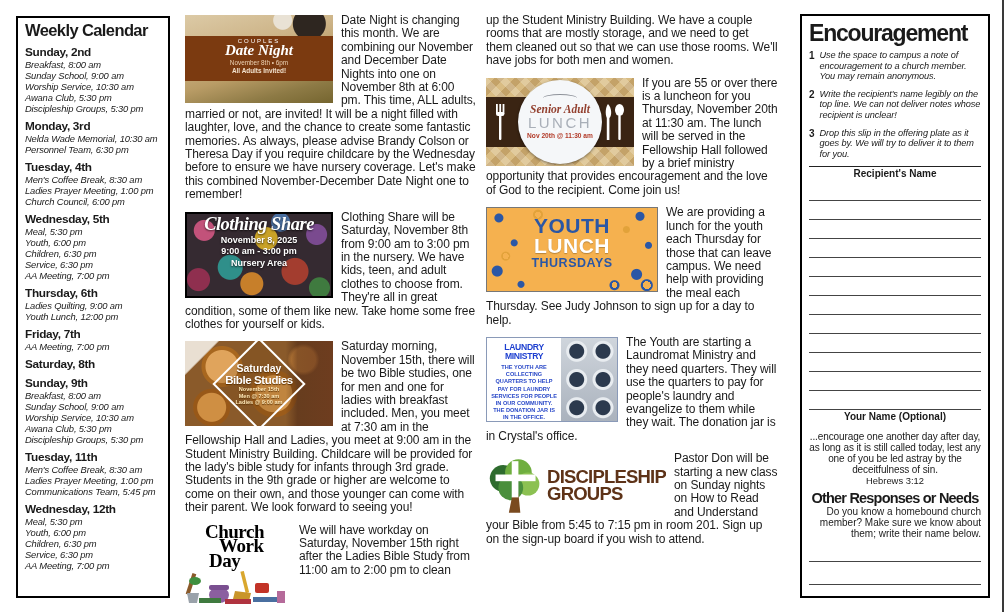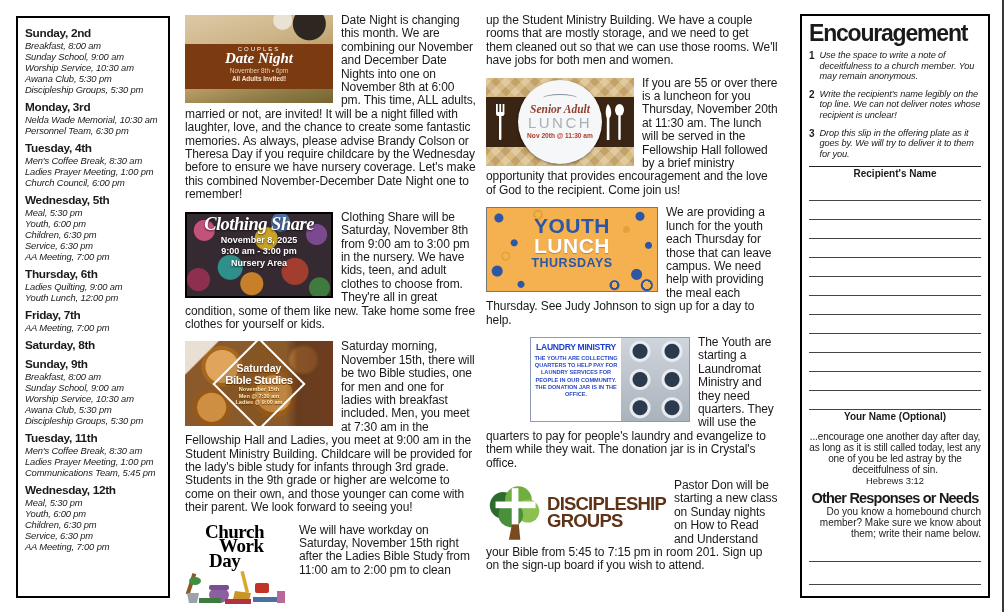--- a/index.html
+++ b/index.html
@@ -25,21 +25,21 @@
   .article { overflow:hidden; margin-bottom:9px; }
   .atext { font-size:12px; line-height:13.4px; letter-spacing:-0.1px; }
   .img { float:left; margin:1px 8px 2px 0; position:relative; box-sizing:border-box; overflow:hidden; }
   
   .img-datenight { width:148px; height:88px;
     background:
       radial-gradient(circle at 84% 10%, #2e2620 0 16px, transparent 17px),
       radial-gradient(circle at 66% 6%, #e9e2d5 0 9px, transparent 10px),
       linear-gradient(165deg,#dccaa6 0%, #cdb488 35%, #b99c66 60%, #8d7a45 82%, #75652f 100%);
   }
-  .dn-band { position:absolute; left:0; right:0; top:29px; height:45px; background:#7b3a10; color:#fff; text-align:center; padding-top:2px; box-sizing:border-box; }
+  .dn-band { position:absolute; left:0; right:0; top:21px; height:45px; background:#7b3a10; color:#fff; text-align:center; padding-top:2px; box-sizing:border-box; }
   .dn-kicker { font-size:6px; letter-spacing:2px; }
   .dn-title { font-family:"Liberation Serif", serif; font-style:italic; font-weight:bold; font-size:15px; line-height:15px; margin-top:-1px; }
   .dn-date { font-size:6.4px; color:#ecd2b4; margin-top:1px; }
   .dn-note { font-size:6.4px; font-weight:bold; color:#f3e3cf; margin-top:1px; }
   
   .img-clothing { width:148px; height:86px; border:2px solid #000; color:#fff; text-align:center;
     background:
       radial-gradient(circle at 12% 20%, #c2527a 0 10px, transparent 11px),
       radial-gradient(circle at 30% 65%, #2f8f8a 0 12px, transparent 13px),
       radial-gradient(circle at 55% 30%, #c9a227 0 11px, transparent 12px),
@@ -103,21 +103,21 @@
       radial-gradient(circle at 30% 8%, transparent 0 3px, #e2a23a 3px 4.5px, transparent 5.5px),
       radial-gradient(circle at 94% 93%, transparent 0 4px, #2b57a5 4px 5.5px, transparent 6.5px),
       radial-gradient(circle at 82% 26%, #e2a23a 0 3px, transparent 4px),
       radial-gradient(circle at 11% 58%, transparent 0 3px, #e2a23a 3px 4px, transparent 5px),
       #f5b14f;
   }
   .yl-1 { color:#2b57a5; font-weight:bold; font-size:21px; line-height:20px; letter-spacing:0.5px; }
   .yl-2 { color:#ffffff; font-weight:bold; font-size:21px; line-height:20px; letter-spacing:0.5px; text-shadow:0 1px 1px rgba(0,0,0,0.25); }
   .yl-3 { color:#2b57a5; font-weight:bold; font-size:12.5px; line-height:14px; letter-spacing:0.5px; }
   
-  .img-laundry { width:160px; height:85px; border:1px solid #8a9ab8; display:flex;margin-left:44px; }
+  .img-laundry { width:132px; height:85px; border:1px solid #8a9ab8; display:flex; }
   .lm-left { width:57%; background:#ffffff; box-sizing:border-box; padding:5px 3px 0 3px; text-align:center; }
   .lm-title { color:#1d3fd0; font-weight:bold; font-size:8.6px; line-height:9px; letter-spacing:-0.3px; }
   .lm-body { color:#2a49c8; font-weight:bold; font-size:5.6px; line-height:7.2px; margin-top:3px; }
   .lm-right { flex:1;
     background:
       radial-gradient(circle at 28% 16%, #2c3a4e 0 7px, #e8ecf0 8px 10px, transparent 11px),
       radial-gradient(circle at 75% 16%, #2c3a4e 0 7px, #e8ecf0 8px 10px, transparent 11px),
       radial-gradient(circle at 28% 50%, #2c3a4e 0 7px, #e8ecf0 8px 10px, transparent 11px),
       radial-gradient(circle at 75% 50%, #2c3a4e 0 7px, #e8ecf0 8px 10px, transparent 11px),
       radial-gradient(circle at 28% 84%, #2c3a4e 0 7px, #e8ecf0 8px 10px, transparent 11px),
@@ -146,20 +146,21 @@
   .verse-ref { text-align:center; font-size:9.4px; line-height:11px; }
   .other-title { text-align:center; font-weight:bold; font-size:14.5px; letter-spacing:-0.8px; margin-top:4px; line-height:16px; white-space:nowrap; }
   .other-text { text-align:right; font-size:10px; line-height:11px; }
   .wline2 { height:22px; border-bottom:1px solid #444; }
   .page-edge { position:absolute; left:1002px; top:0; width:2px; height:612px; background:#3a3a3a; }
 </style>
 </head>
 <body>
 
 <div class="calendar">
+  <div class="cal-title">Weekly Calendar</div>
   <div class="day">
     <div class="day-name">Sunday, 2nd</div>
     <div class="day-events">
         <div>Breakfast, 8:00 am</div>
         <div>Sunday School, 9:00 am</div>
         <div>Worship Service, 10:30 am</div>
         <div>Awana Club, 5:30 pm</div>
         <div>Discipleship Groups, 5:30 pm</div>
       </div>
   </div>
@@ -366,21 +367,21 @@
     <div class="atext">Pastor Don will be starting a new class on Sunday nights on How to Read and Understand your Bible from 5:45 to 7:15 pm in room 201. Sign up on the sign-up board if you wish to attend.</div>
   </div>
 
 </div>
 
 <div class="slip">
   <div class="enc-title">Encouragement</div>
   <div class="steps">
     <div class="step">
       <div class="step-num">1</div>
-      <div class="step-text">Use the space to write a note of deceitfulness to a church member. You may remain anonymous.</div>
+      <div class="step-text">Use the space to campus a note of encouragement to a church member. You may remain anonymous.</div>
     </div>
     <div class="step">
       <div class="step-num">2</div>
       <div class="step-text">Write the recipient's name legibly on the top line. We can not deliver notes whose recipient is unclear!</div>
     </div>
     <div class="step">
       <div class="step-num">3</div>
       <div class="step-text">Drop this slip in the offering plate as it goes by. We will try to deliver it to them for you.</div>
     </div>
   </div>

